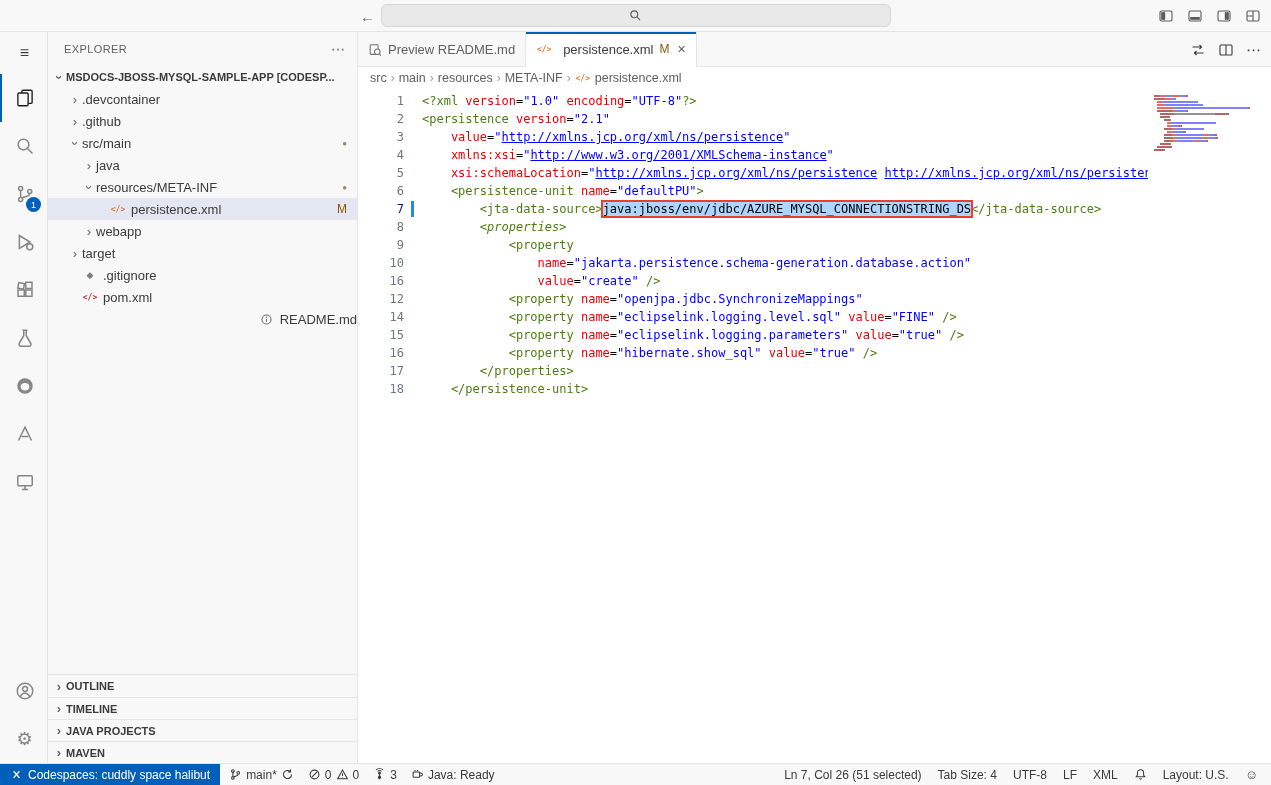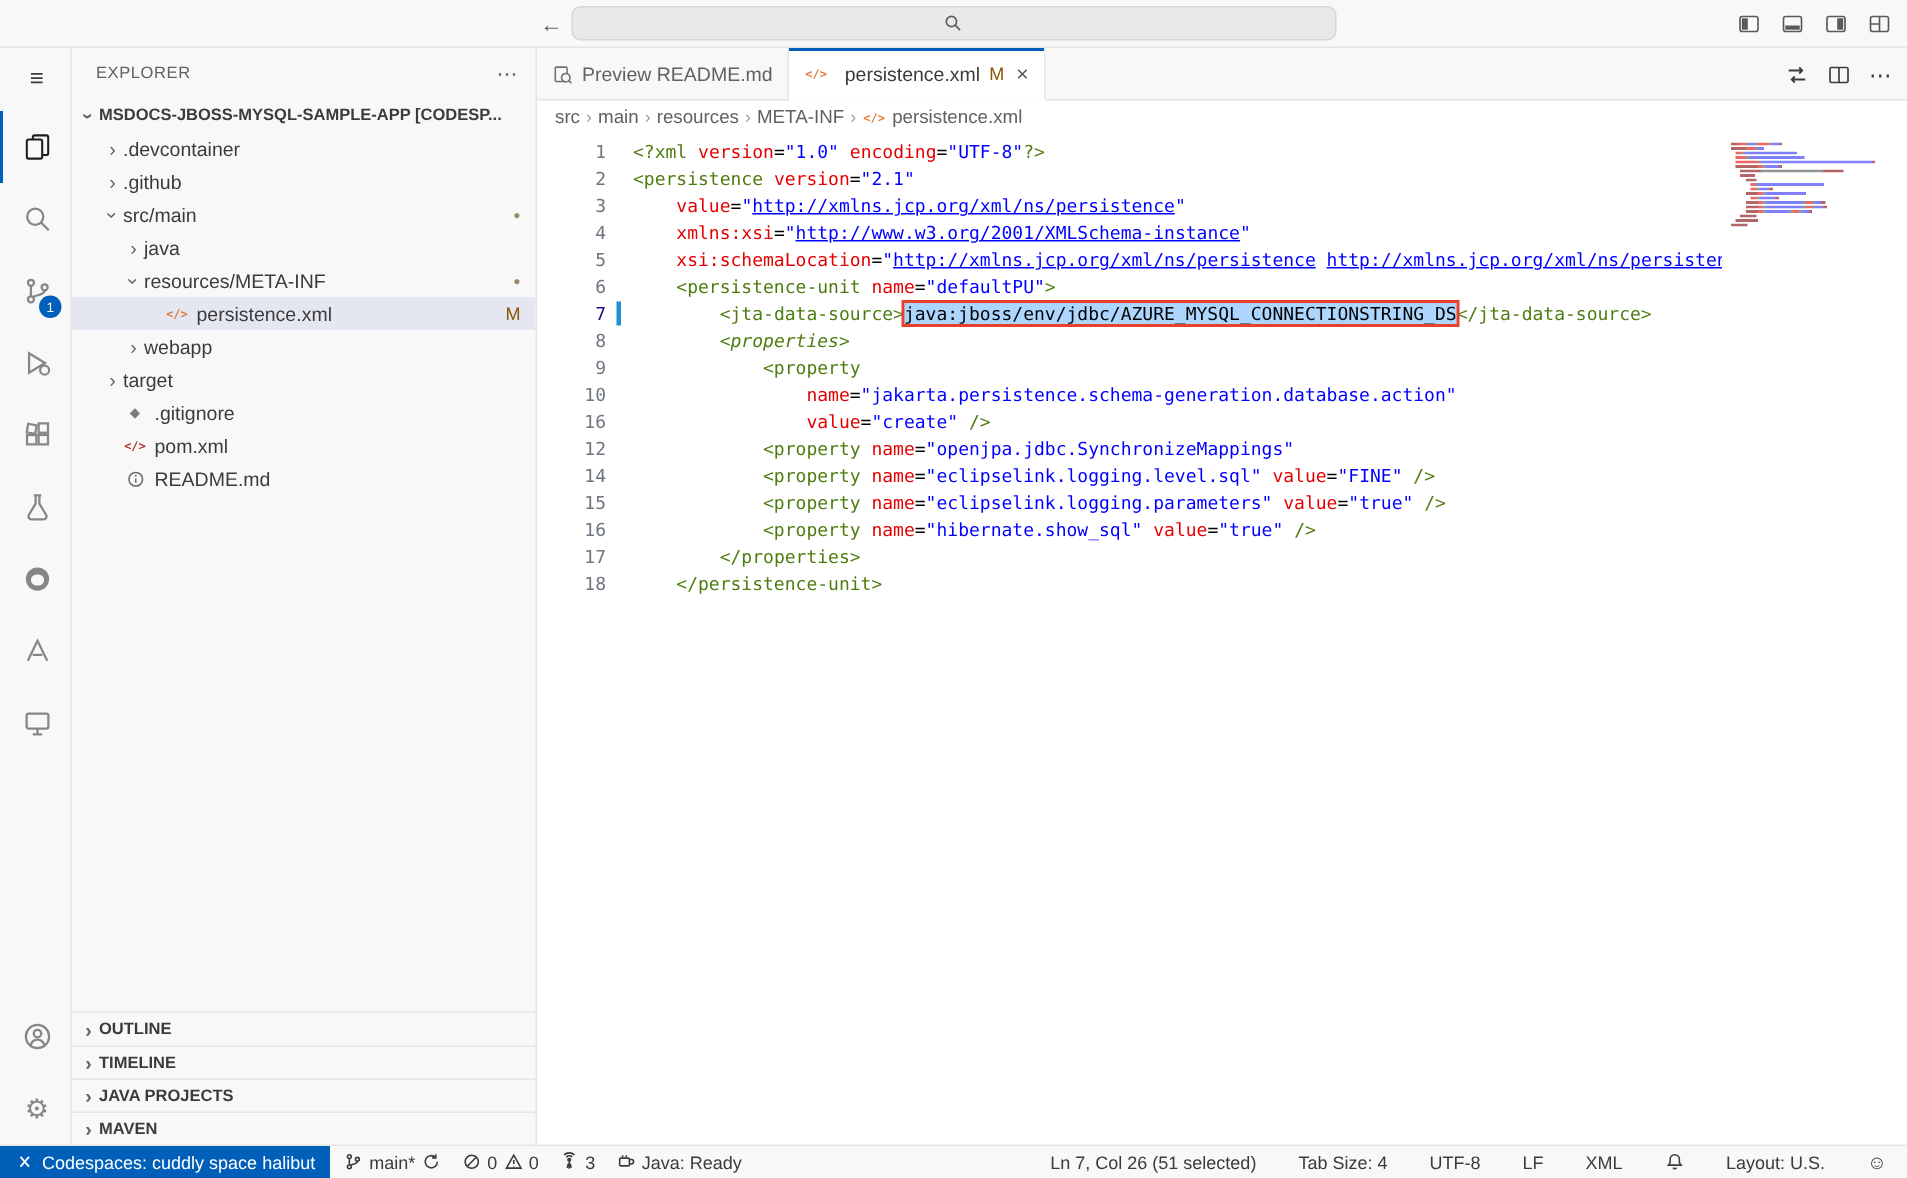--- a/index.html
+++ b/index.html
@@ -81,21 +81,21 @@
   .mm-line { display:flex; height:2px; margin-bottom:1px; overflow:hidden; }
   .mm-line span { display:inline-block; height:2px; flex:none; }
 
   
   .statusbar { position:absolute; bottom:0; left:0; right:0; height:22px; background:#f8f8f8;
     border-top:1px solid #e5e5e5; display:flex; align-items:center; font-size:12px; color:#3b3b3b; }
   .st-remote { height:22px; background:#005fb8; color:#fff; display:flex; align-items:center; gap:5px;
     padding:0 10px; cursor:pointer; }
   .st-item { display:flex; align-items:center; gap:4px; padding:0 5px; height:22px; cursor:pointer; }
   .st-left { display:flex; align-items:center; gap:4px; }
-  .st-right { margin-left:auto; display:flex; align-items:center; gap:18px; padding-right:8px; }
+  .st-right { margin-left:auto; display:flex; align-items:center; gap:6px; padding-right:8px; }
   .icon { display:inline-flex; align-items:center; justify-content:center; }
   svg { display:block; }
 </style>
 </head>
 <body>
 
 <div class="app">
 
   <div class="titlebar">
     <div class="nav-arrows">
@@ -256,21 +256,21 @@
           <span class="tree-label">target</span>
         </div>
         <div class="tree-row" style="padding-left: 34px;">
           <span class="fi" style="color:#7d7d7d;font-size:9px">◆</span>
           <span class="tree-label">.gitignore</span>
         </div>
         <div class="tree-row" style="padding-left: 34px;">
           <span class="fi fi-code" style="color:#b0312e">&lt;/&gt;</span>
           <span class="tree-label">pom.xml</span>
         </div>
-        <div class="tree-row" style="padding-left: 34px;">
+        <div class="tree-row" style="padding-left: 34px; justify-content: flex-end;">
           <span class="fi">
             <svg width="13" height="13" viewBox="0 0 16 16" fill="none" stroke="#6c6c6c" stroke-width="1.3">
               <circle cx="8" cy="8" r="5.6"></circle>
               <path d="M8 7.4v3.4"></path>
               <circle cx="8" cy="5.2" r="0.8" fill="#6c6c6c" stroke="none"></circle>
             </svg>
           </span>
           <span class="tree-label">README.md</span>
         </div>
       </div>

